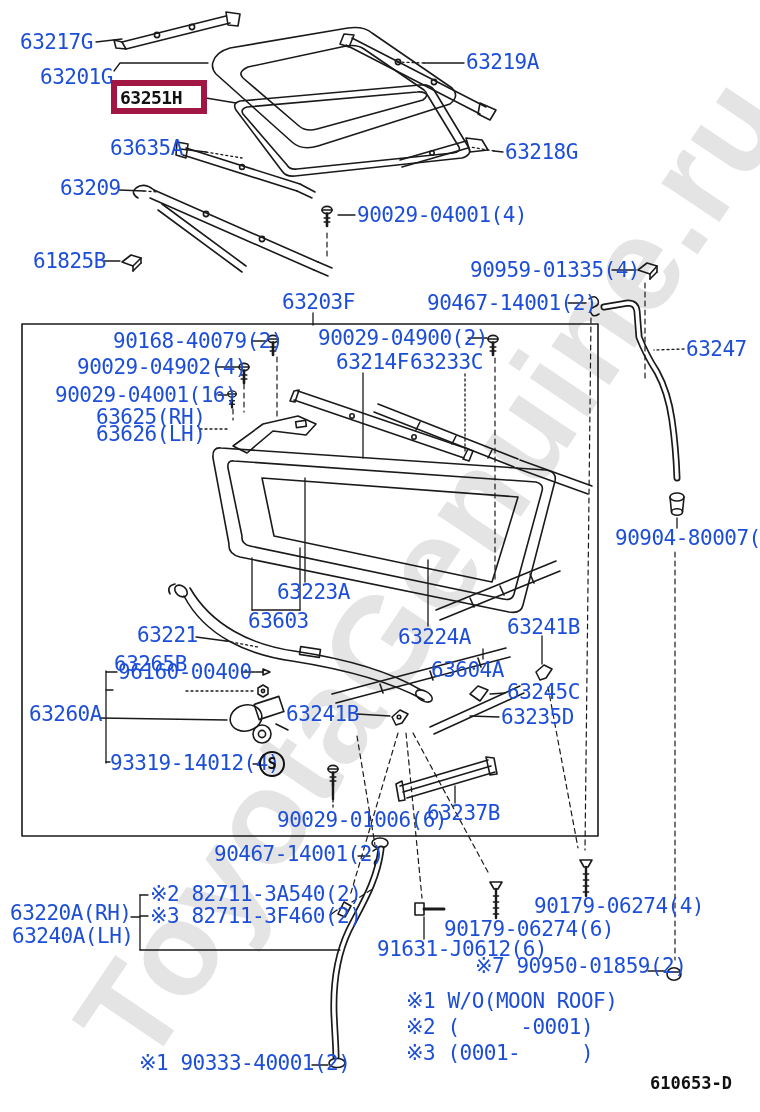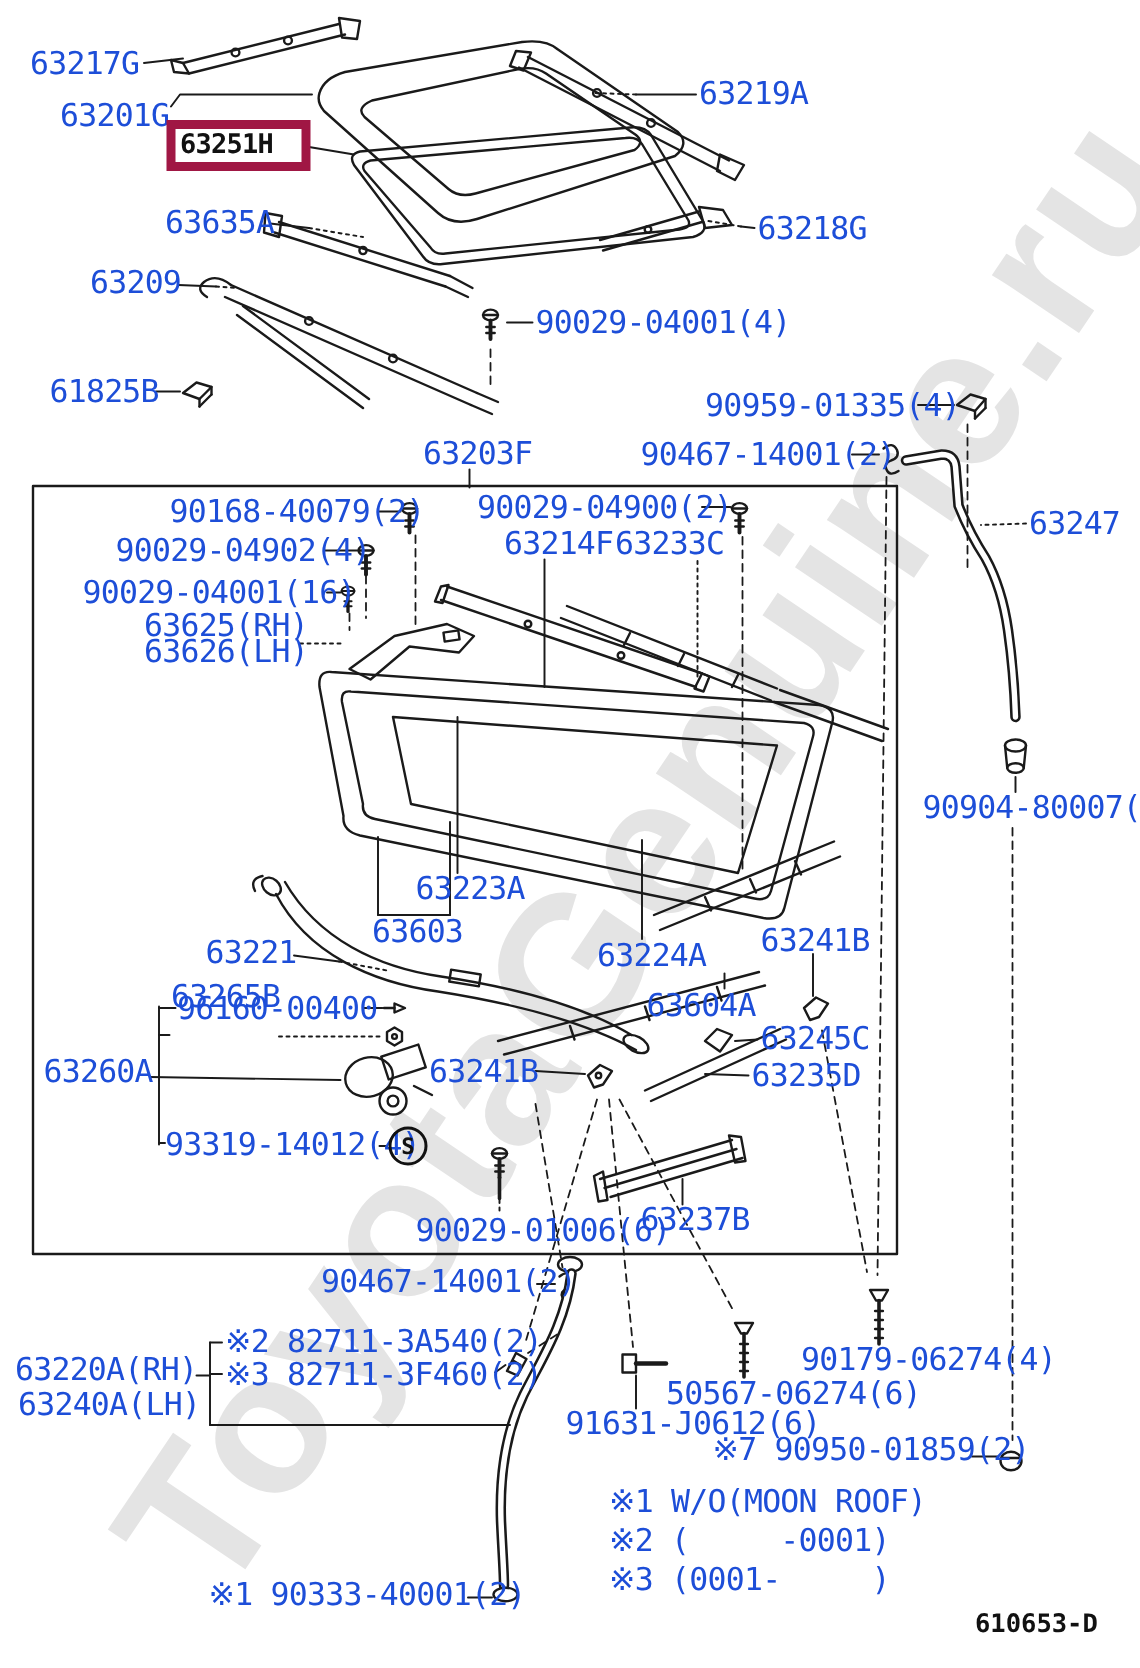--- a/index.html
+++ b/index.html
@@ -5,21 +5,21 @@
   html,body{margin:0;padding:0;background:#fff;}
   #canvas{position:relative;width:760px;height:1112px;background:#ffffff;overflow:hidden;
           font-family:"DejaVu Sans Mono","DejaVu Sans",monospace;}
   .watermark{position:absolute;left:46px;top:1004px;transform:rotate(-56deg);transform-origin:0 0;
              font-family:"Liberation Sans","DejaVu Sans",sans-serif;font-weight:bold;
              font-size:132px;color:#e4e4e4;white-space:nowrap;z-index:0;letter-spacing:2px;}
   svg.art{position:absolute;left:0;top:0;z-index:1;}
   .lbl{position:absolute;z-index:2;font-size:21px;font-weight:normal;color:#1d4ed8;
        white-space:pre;line-height:19px;letter-spacing:-0.5px;}
   .hl-box{position:absolute;left:111px;top:80px;width:96px;height:34px;border:6px solid #a01744;
-          box-sizing:border-box;z-index:3;display:flex;background:transparent;}
+          box-sizing:border-box;z-index:3;display:flex;align-items:center;background:transparent;}
   .hl-box span{font-size:18px;font-weight:bold;color:#111;padding-left:3px;letter-spacing:-0.5px;}
   .s-circle{position:absolute;left:259px;top:751px;width:26px;height:26px;border:2px solid #111;
             border-radius:50%;box-sizing:border-box;z-index:2;display:flex;align-items:center;
             justify-content:center;font-size:15px;font-weight:bold;color:#111;}
   .code{position:absolute;z-index:2;font-size:17px;font-weight:bold;color:#111;white-space:pre;}
 </style>
 </head>
 <body>
 
 <div id="canvas">
@@ -390,21 +390,21 @@
   <div class="lbl" style="left:501px;top:708px">63235D</div>
   <div class="lbl" style="left:110px;top:754px">93319-14012(4)</div>
   <div class="lbl" style="left:277px;top:811px">90029-01006(6)</div>
   <div class="lbl" style="left:427px;top:804px">63237B</div>
   <div class="lbl" style="left:214px;top:845px">90467-14001(2)</div>
   <div class="lbl" style="left:150px;top:885px">※2 82711-3A540(2)</div>
   <div class="lbl" style="left:150px;top:907px">※3 82711-3F460(2)</div>
   <div class="lbl" style="left:10px;top:904px">63220A(RH)</div>
   <div class="lbl" style="left:12px;top:927px">63240A(LH)</div>
   <div class="lbl" style="left:534px;top:897px">90179-06274(4)</div>
-  <div class="lbl" style="left:444px;top:920px">50567-06274(6)</div>
+  <div class="lbl" style="left:444px;top:920px">90179-06274(6)</div>
   <div class="lbl" style="left:377px;top:940px">91631-J0612(6)</div>
   <div class="lbl" style="left:475px;top:957px">※7 90950-01859(2)</div>
   <div class="lbl" style="left:139px;top:1054px">※1 90333-40001(2)</div>
 
   <div class="hl-box">
     <span>63251H</span>
   </div>
 
   <div class="s-circle">S</div>
 

